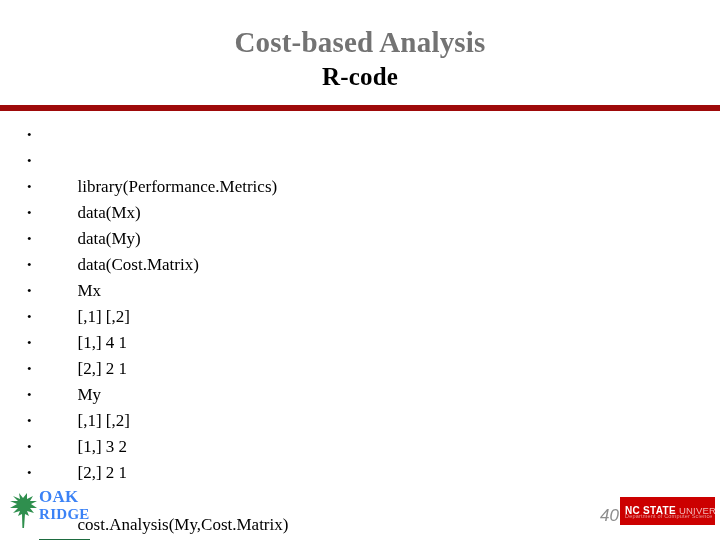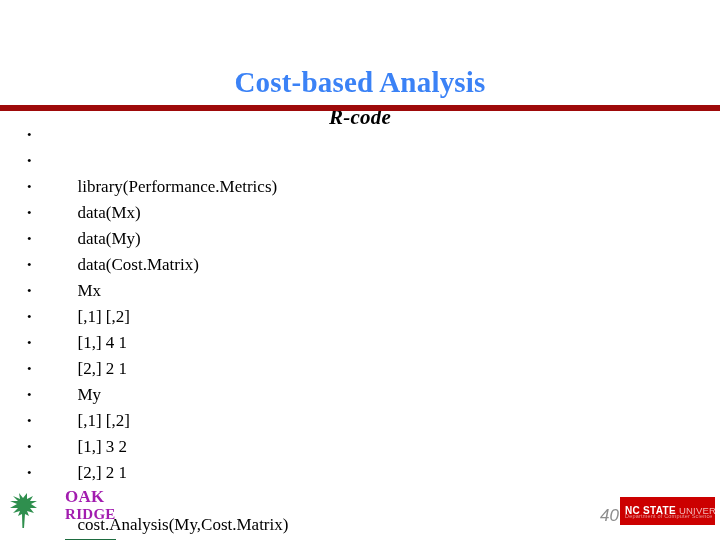--- a/index.html
+++ b/index.html
@@ -28,30 +28,28 @@
     position: absolute;
     left: 0;
     top: 24px;
     width: 720px;
     text-align: center;
   }
   .title-main {
     font-family: "Liberation Serif", "DejaVu Serif", serif;
     font-size: 29px;
     font-weight: bold;
-    color: #3b82f6;
+    color: #737373;
     line-height: 36px;
     letter-spacing: 0.2px;
-    margin-top: 40px;
   }
   .title-sub {
     font-family: "Liberation Serif", "DejaVu Serif", serif;
-    font-size: 21px;
-    font-weight: bold;
-    font-style: italic;
+    font-size: 25px;
+    font-weight: bold;
     color: #000000;
     line-height: 34px;
     letter-spacing: 0.2px;
   }
 
   
   .divider {
     position: absolute;
     left: 0;
     top: 105px;
@@ -116,25 +114,24 @@
     height: 40px;
   }
   .ornl-words {
     position: absolute;
     left: 33px;
     top: 0px;
     width: 86px;
   }
   .ornl-oak, .ornl-ridge {
     font-family: "Liberation Serif", "DejaVu Serif", serif;
-    color: #a21caf;
+    color: #3b82f6;
     font-weight: bold;
     line-height: 17px;
     letter-spacing: 0.3px;
-    margin-left: 26px;
   }
   .ornl-oak { font-size: 17px; }
   .ornl-ridge {
     font-size: 15px;
     border-bottom: 1.5px solid #1d6b3f;
     display: inline-block;
     padding-bottom: 16px;
   }
   .ornl-natlab {
     font-family: Liberation Serif, serif;

